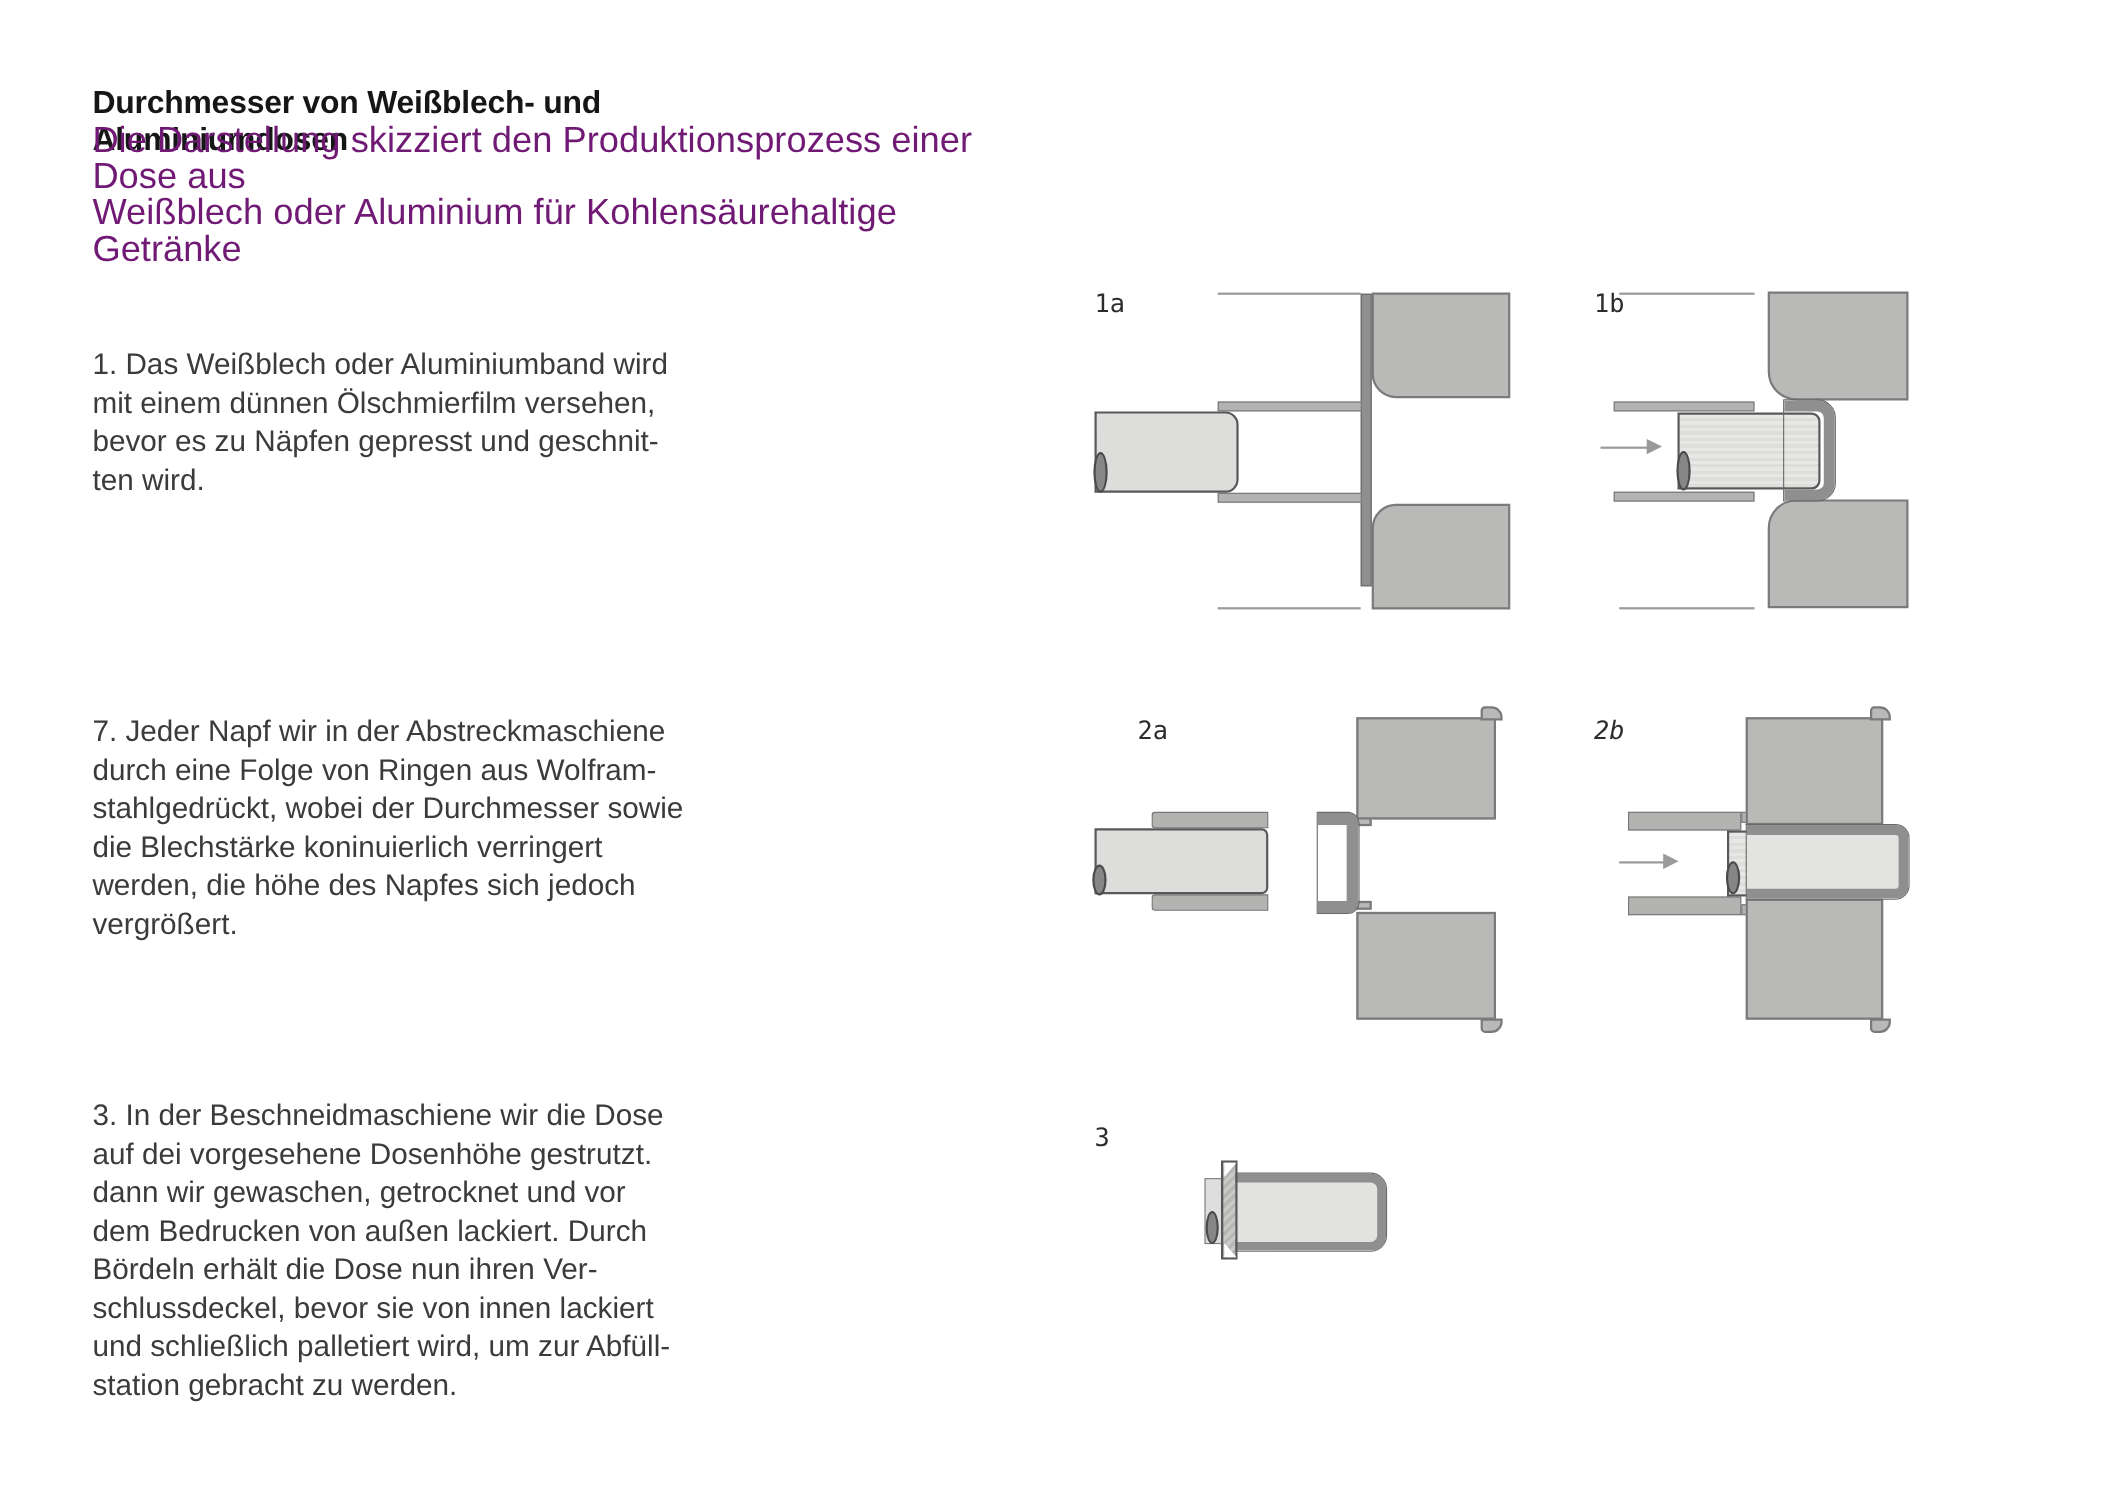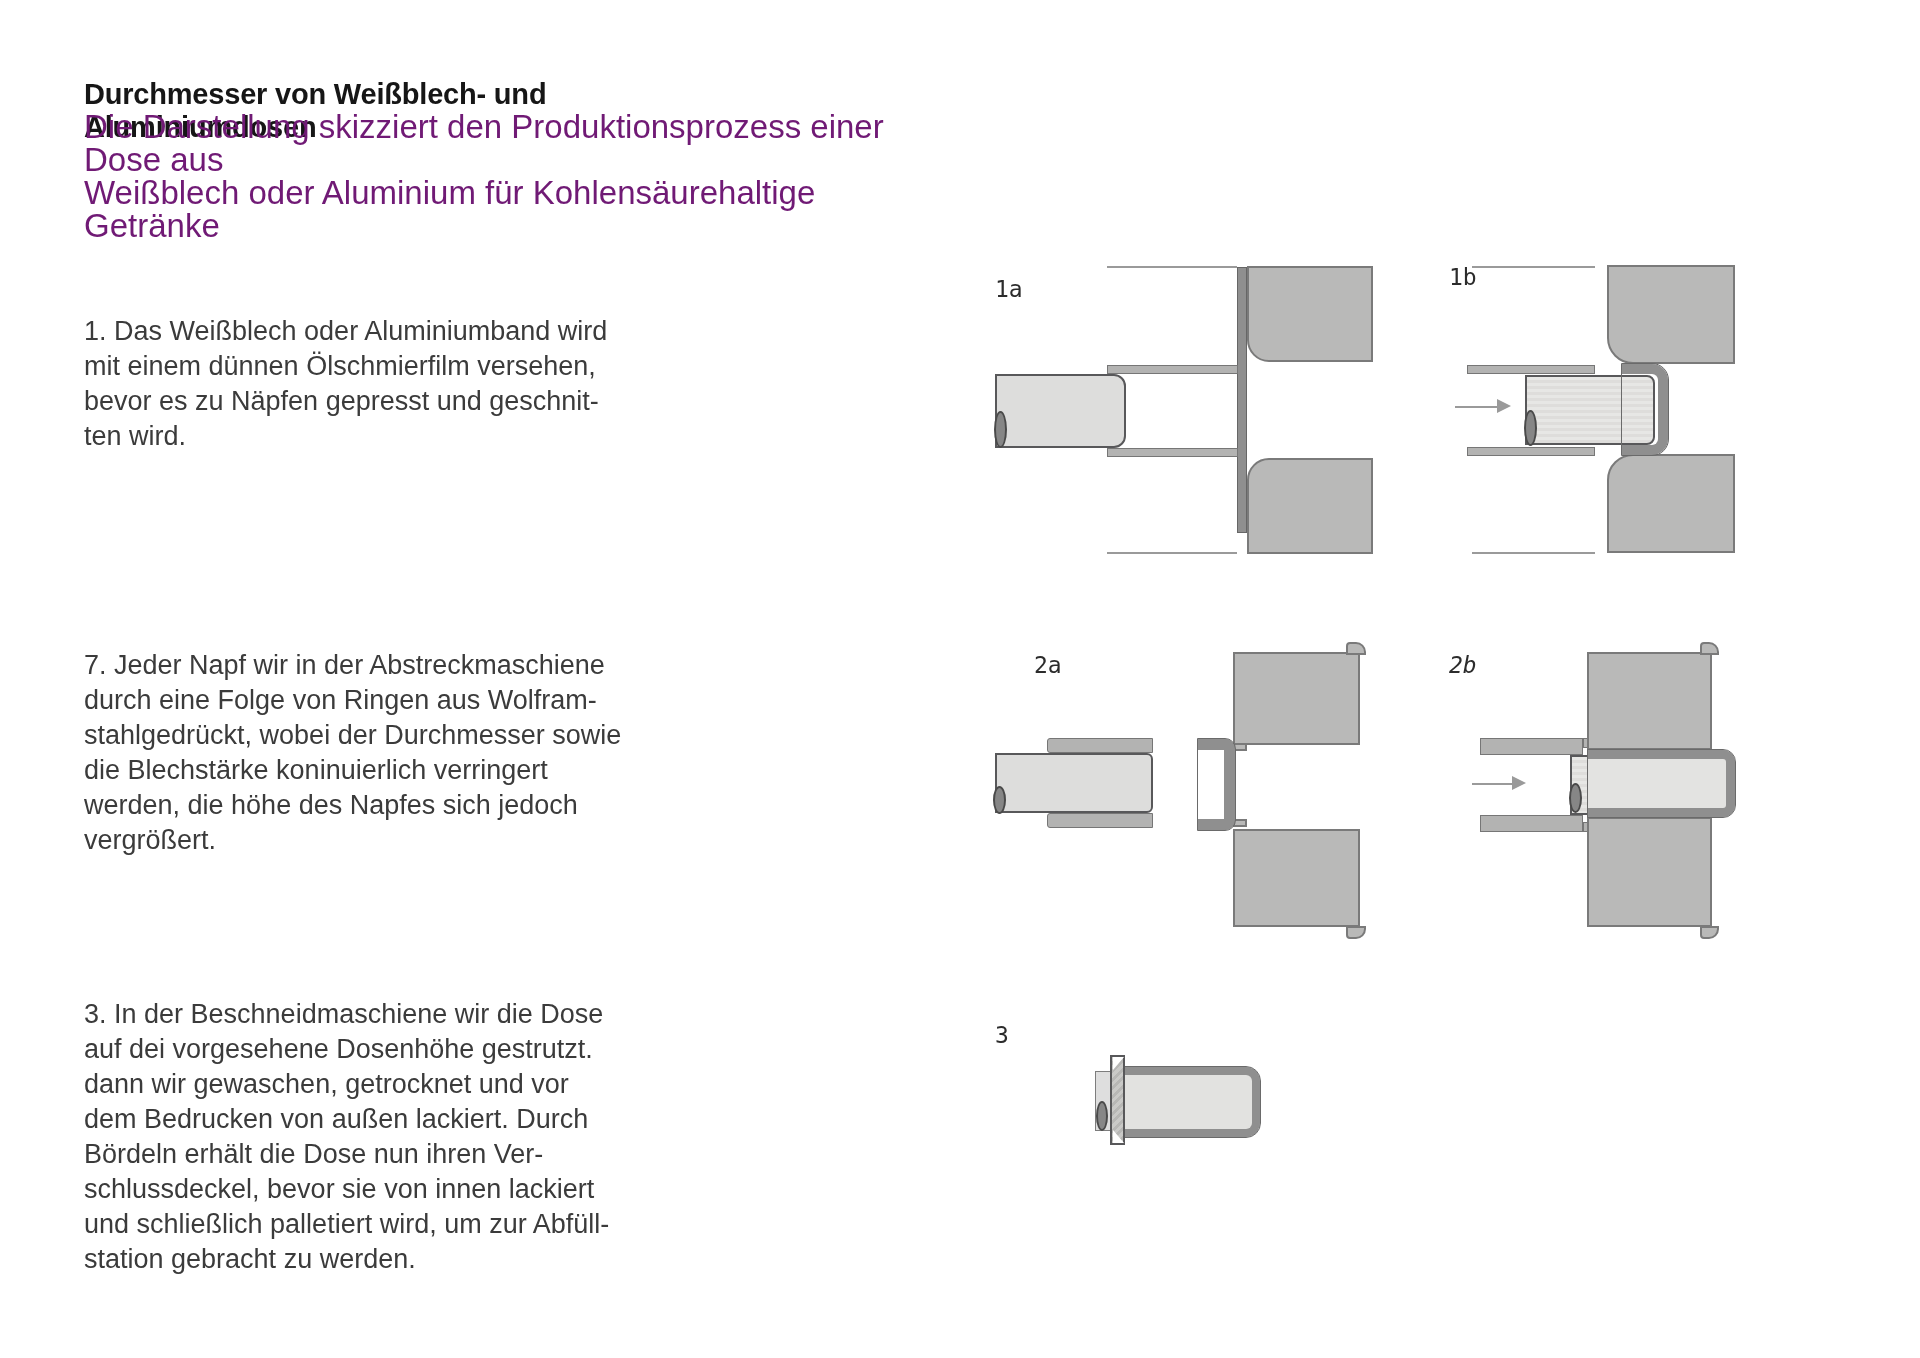--- a/index.html
+++ b/index.html
@@ -48,21 +48,21 @@
 auf dei vorgesehene Dosenhöhe gestrutzt.
 dann wir gewaschen, getrocknet und vor
 dem Bedrucken von außen lackiert. Durch
 Bördeln erhält die Dose nun ihren Ver-
 schlussdeckel, bevor sie von innen lackiert
 und schließlich palletiert wird, um zur Abfüll-
 station gebracht zu werden.</div>
 </div>
 
 <div>
-  <div class="abs fig-label" style="left:995px;top:264px;margin-top:12px;">1a</div>
+  <div class="abs fig-label" style="left:995px;top:264px;">1a</div>
   <div class="abs hline" style="left:1107px;top:266px;width:130px;height:2px;"></div>
   <div class="abs hline" style="left:1107px;top:552px;width:130px;height:2px;"></div>
   <div class="abs sheet" style="left:1237px;top:267px;width:10px;height:266px;"></div>
   <div class="abs die" style="left:1247px;top:266px;width:126px;height:96px;border-radius:0 0 0 22px;"></div>
   <div class="abs die" style="left:1247px;top:458px;width:126px;height:96px;border-radius:22px 0 0 0;"></div>
   <div class="abs plate" style="left:1107px;top:365px;width:131px;height:9px;"></div>
   <div class="abs plate" style="left:1107px;top:448px;width:131px;height:9px;"></div>
   <div class="abs punch" style="left:995px;top:374px;width:131px;height:74px;border-radius:0 12px 12px 0;"></div>
   <div class="abs lens" style="left:994px;top:411px;width:13px;height:37px;"></div>
 </div>

